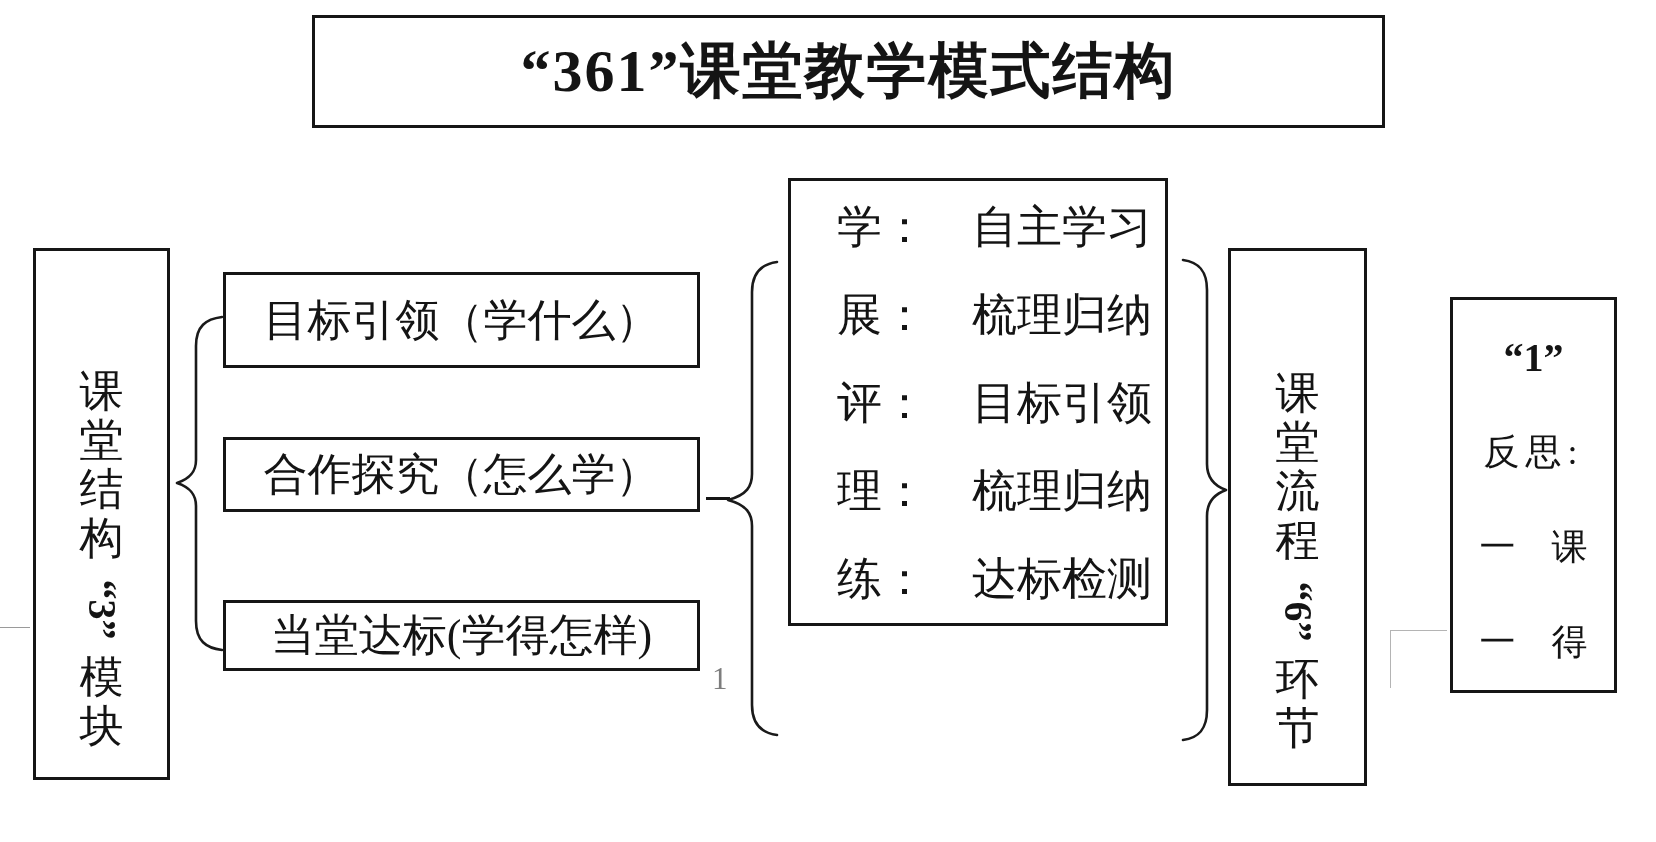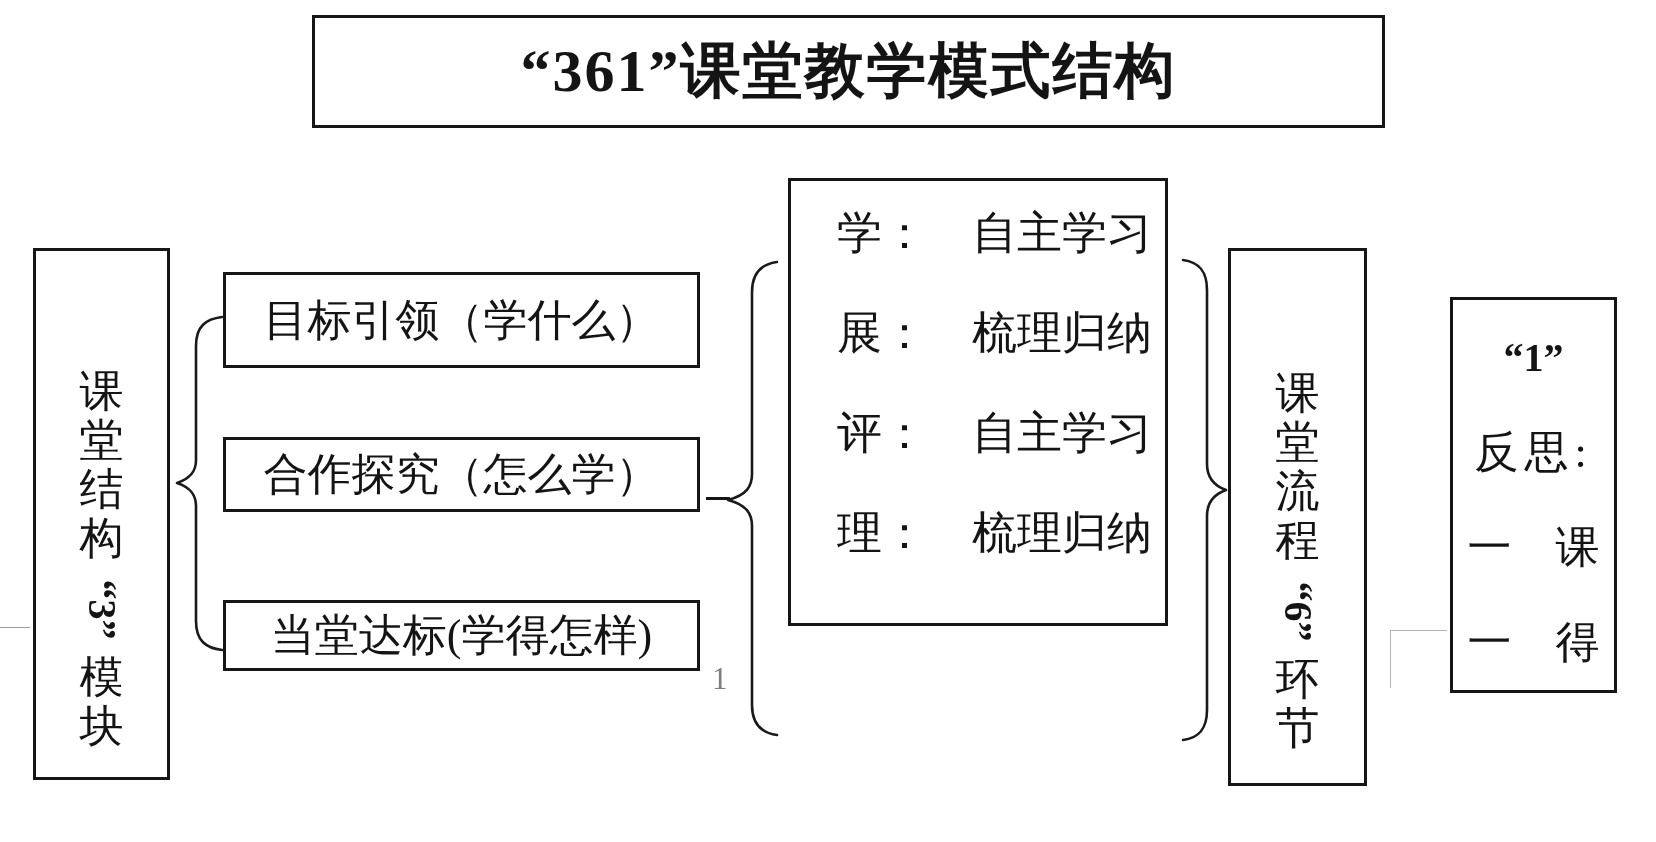--- a/index.html
+++ b/index.html
@@ -27,21 +27,21 @@
   .mbox-3{top:600px;height:71px;}
   .mlabel{font-size:44px;white-space:nowrap;}
   
   .center-box{left:788px;top:178px;width:380px;height:448px;
               display:flex;flex-direction:column;padding:2px 0 0 46px;}
   .p-item{height:100px;display:flex;align-items:center;font-size:45px;white-space:nowrap;}
   
   .reflection-box{left:1450px;top:297px;width:167px;height:396px;
                   display:flex;flex-direction:column;align-items:center;padding-top:10px;}
   .r-line{height:103px;display:flex;align-items:center;justify-content:center;
-          font-size:44px;white-space:nowrap;}
+          font-size:36px;white-space:nowrap;}
   .r-line.first{font-weight:bold;font-size:40px;}
   .r-line.colon{letter-spacing:6px;}
   
   .dash{left:706px;top:497px;width:24px;height:3px;background:#161616;}
   .page-num{left:712px;top:662px;font-size:31px;color:#7d7d7d;line-height:34px;}
   .margin-line{left:0;top:627px;width:30px;height:1px;background:#9a9a9a;}
   .anchor-h{left:1390px;top:630px;width:57px;height:1px;background:#b4b4b4;}
   .anchor-v{left:1390px;top:630px;width:1px;height:58px;background:#b4b4b4;}
   svg.brace{position:absolute;overflow:visible;}
   svg.brace path{fill:none;stroke:#1a1a1a;stroke-width:2.6px;
@@ -83,22 +83,23 @@
 <div class="abs page-num">1</div>
 
 <div class="abs dash"></div>
 <svg class="brace" style="left:722px;top:256px;" width="60" height="484" viewBox="0 0 60 484">
   <path d="M55 6 C40 8 30 16 30 36 L30 218 C30 230 25 239 6 244 C25 249 30 258 30 270 L30 449 C30 469 40 477 55 479"></path>
 </svg>
 
 <div class="abs box center-box">
   <div class="p-item">学：　自主学习</div>
   <div class="p-item">展：　梳理归纳</div>
-  <div class="p-item">评：　自主学习</div>
+  <div class="p-item">评：　目标引领</div>
   <div class="p-item">理：　梳理归纳</div>
+  <div class="p-item">练：　达标检测</div>
 </div>
 
 <svg class="brace" style="left:1178px;top:256px;" width="52" height="488" viewBox="0 0 52 488">
   <path d="M5 4 C20 6 29 14 29 34 L29 208 C29 220 34 229 48 234 C34 239 29 248 29 260 L29 454 C29 474 20 482 5 484"></path>
 </svg>
 
 <div class="abs box vbox right-box">
   <span class="vchar">课</span>
   <span class="vchar">堂</span>
   <span class="vchar">流</span>

